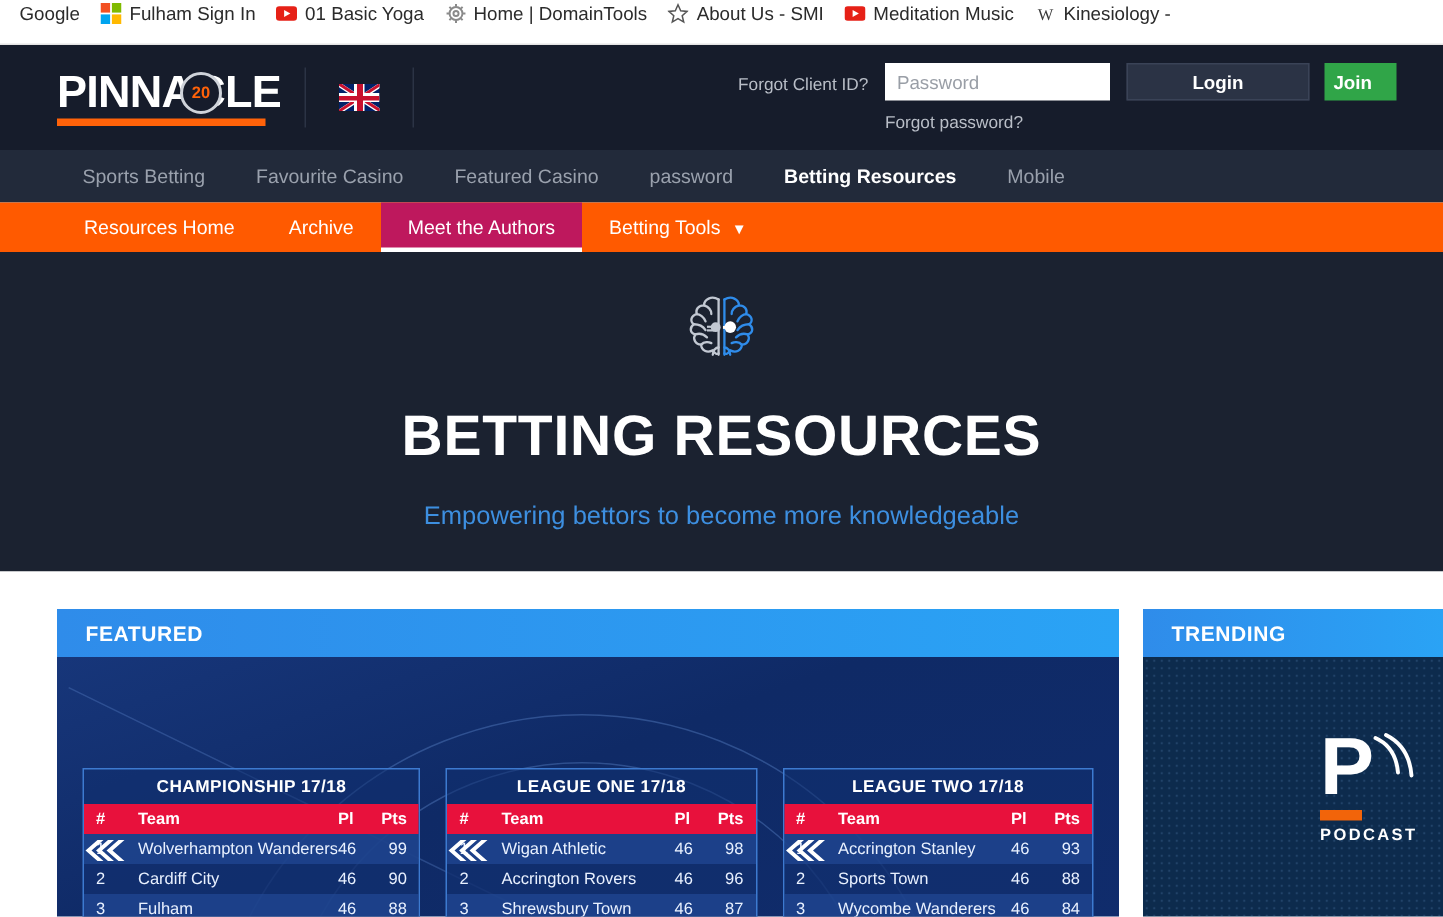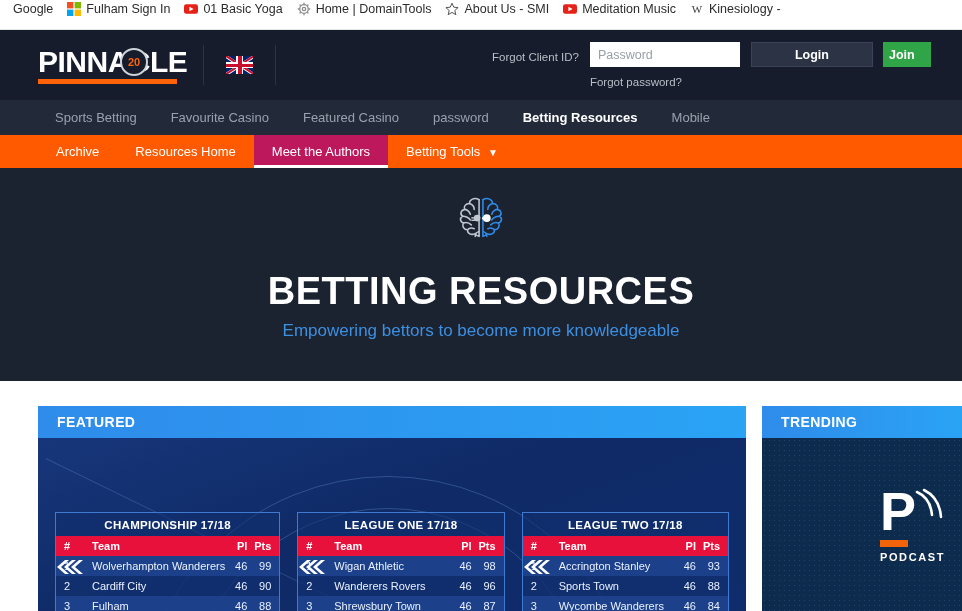--- a/index.html
+++ b/index.html
@@ -193,21 +193,21 @@
   }
   #brain-icon { width: 62px; height: 62px; display: block; }
   #hero-title {
     margin-top: 18px;
     font-size: 38px;
     font-weight: bold;
     color: #ffffff;
     letter-spacing: 0.5px;
   }
   #hero-sub {
-    margin-top: 8px;
+    margin-top: 21px;
     font-size: 17px;
     color: #3d8fe0;
   }
 
   
   #content {
     height: 260px;
     background: #ffffff;
     padding: 25px 0 0 0;
     display: flex;
@@ -289,21 +289,21 @@
     align-items: center;
     height: 20px;
     color: #e9f1ff;
     font-size: 11px;
     padding: 0 8px;
   }
   .lt-row:nth-child(odd) { background: rgba(30,68,142,.85); }
   .lt-row:nth-child(even) { background: rgba(18,48,112,.55); }
   .c-rank { width: 15px; flex: 0 0 15px; }
   .c-team { flex: 1 1 auto; padding-left: 3px; overflow: hidden; white-space: nowrap; margin-left: 10px; }
-  .c-pl { width: 22px; flex: 0 0 22px; text-align: right; }
+  .c-pl { width: 22px; flex: 0 0 22px; text-align: left; }
   .c-pts { width: 24px; flex: 0 0 24px; text-align: right; }
 
   
   #trending {
     width: 200px;
     position: relative;
   }
   #trending-body {
     height: 180px;
     background: #0d2b4d;
@@ -448,24 +448,24 @@
   <div class="mn-item">Sports Betting</div>
   <div class="mn-item">Favourite Casino</div>
   <div class="mn-item">Featured Casino</div>
   <div class="mn-item">password</div>
   <div class="mn-item active">Betting Resources</div>
   <div class="mn-item">Mobile</div>
 </div>
 
 <div id="sub-nav">
   <div class="sn-item">
+    <span>Resources Home</span>
+  </div>
+  <div class="sn-item">
     <span>Archive</span>
-  </div>
-  <div class="sn-item">
-    <span>Resources Home</span>
   </div>
   <div class="sn-item active">
     <span>Meet the Authors</span>
   </div>
   <div class="sn-item">
     <span>Betting Tools</span>
     <span class="sn-caret">▼</span>
   </div>
 </div>
 
@@ -562,21 +562,21 @@
               <span class="c-pts">Pts</span>
             </div>
             <div class="lt-row">
               <span class="c-rank">1</span>
               <span class="c-team">Wigan Athletic</span>
               <span class="c-pl">46</span>
               <span class="c-pts">98</span>
             </div>
             <div class="lt-row">
               <span class="c-rank">2</span>
-              <span class="c-team">Wanderers Rovers</span>
+              <span class="c-team">Accrington Rovers</span>
               <span class="c-pl">46</span>
               <span class="c-pts">96</span>
             </div>
             <div class="lt-row">
               <span class="c-rank">3</span>
               <span class="c-team">Shrewsbury Town</span>
               <span class="c-pl">46</span>
               <span class="c-pts">87</span>
             </div>
           </div>

